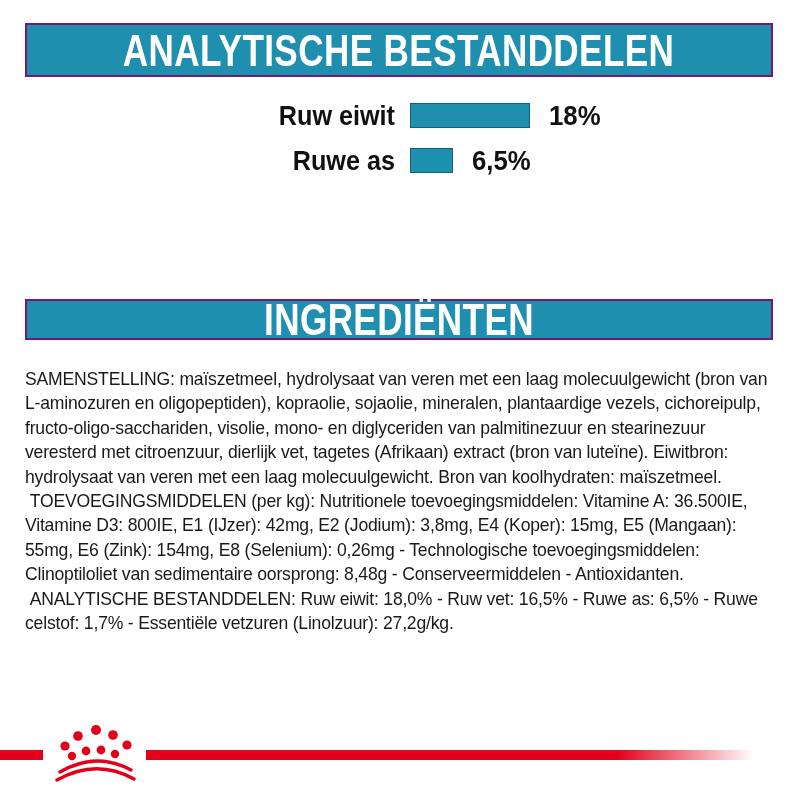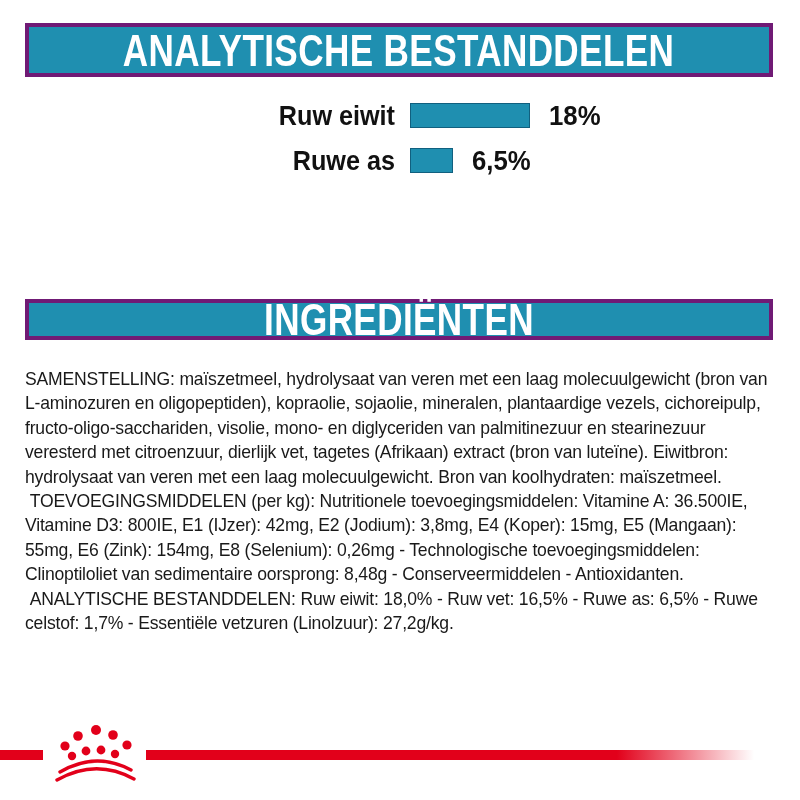--- a/index.html
+++ b/index.html
@@ -11,21 +11,21 @@
     position:relative;
     width:800px;height:800px;
     background:#ffffff;
     overflow:hidden;
   }
   
   .banner{
     position:absolute;
     left:25px;width:748px;
     background:#1f8fb0;
-    border:4px solid #701a75;
+    border:2px solid #701a75;
     box-sizing:border-box;
     display:flex;align-items:center;justify-content:center;
   }
   .banner-analytical{top:23px;height:54px;}
   .banner-ingredients{top:299px;height:41px;}
   .banner-title{
     color:#ffffff;
     font-weight:bold;
     font-size:45px;
     letter-spacing:0.5px;

